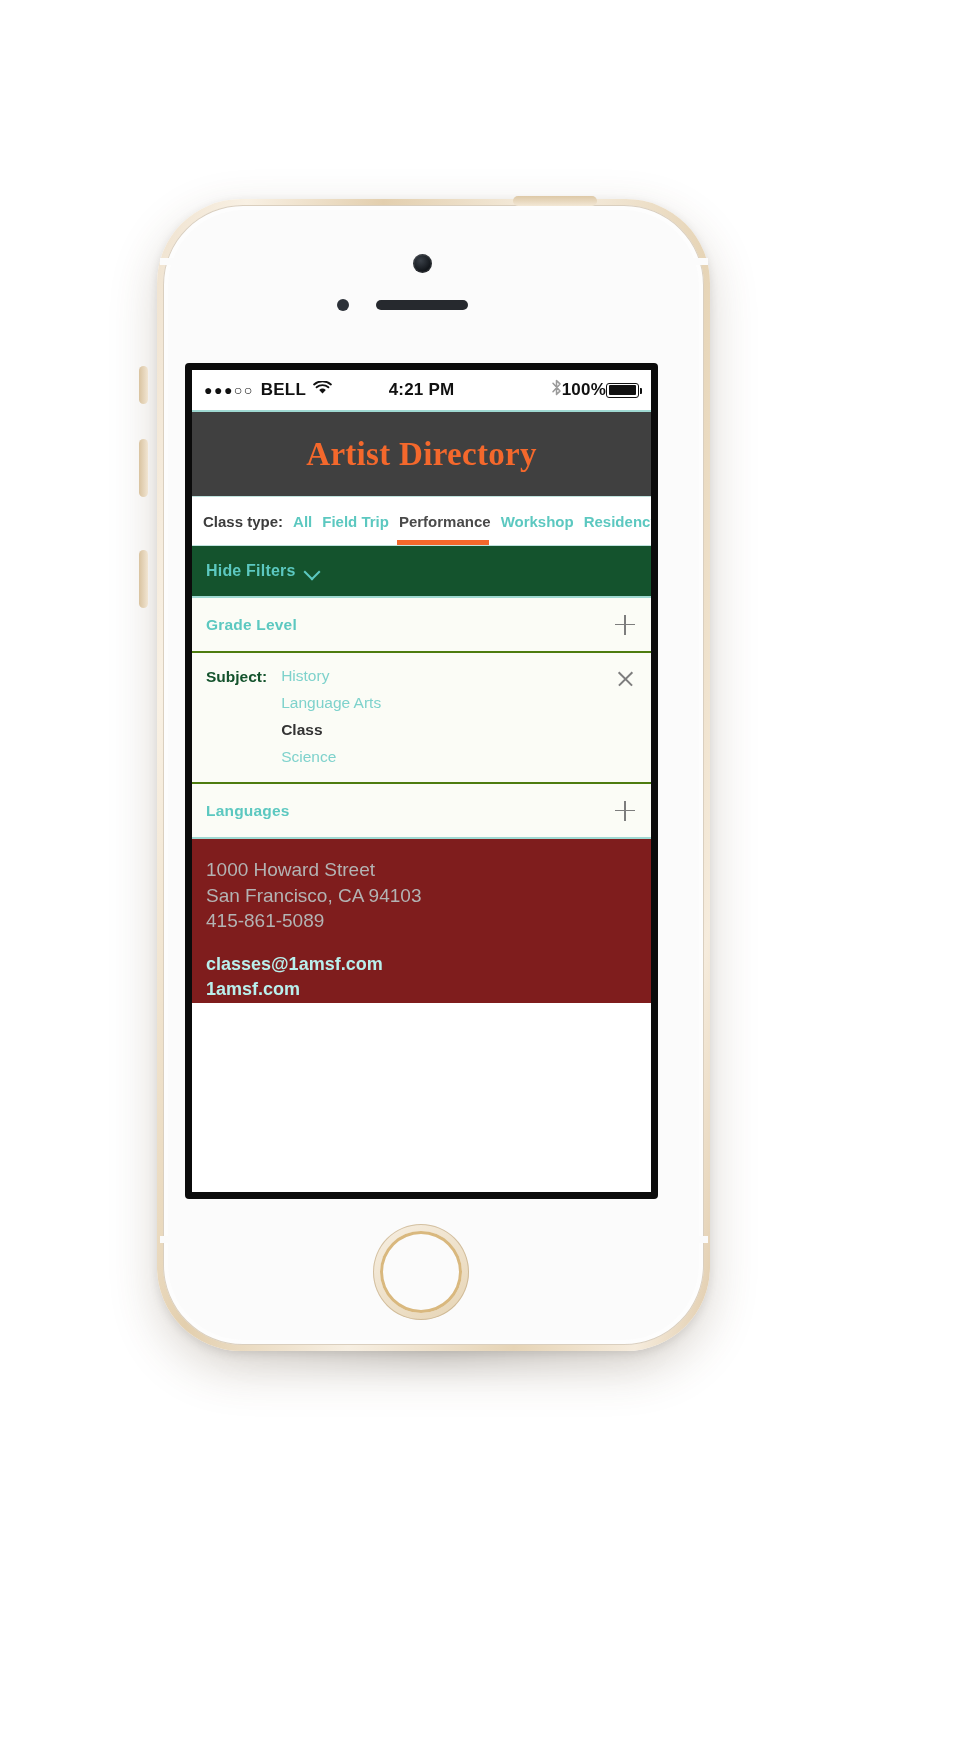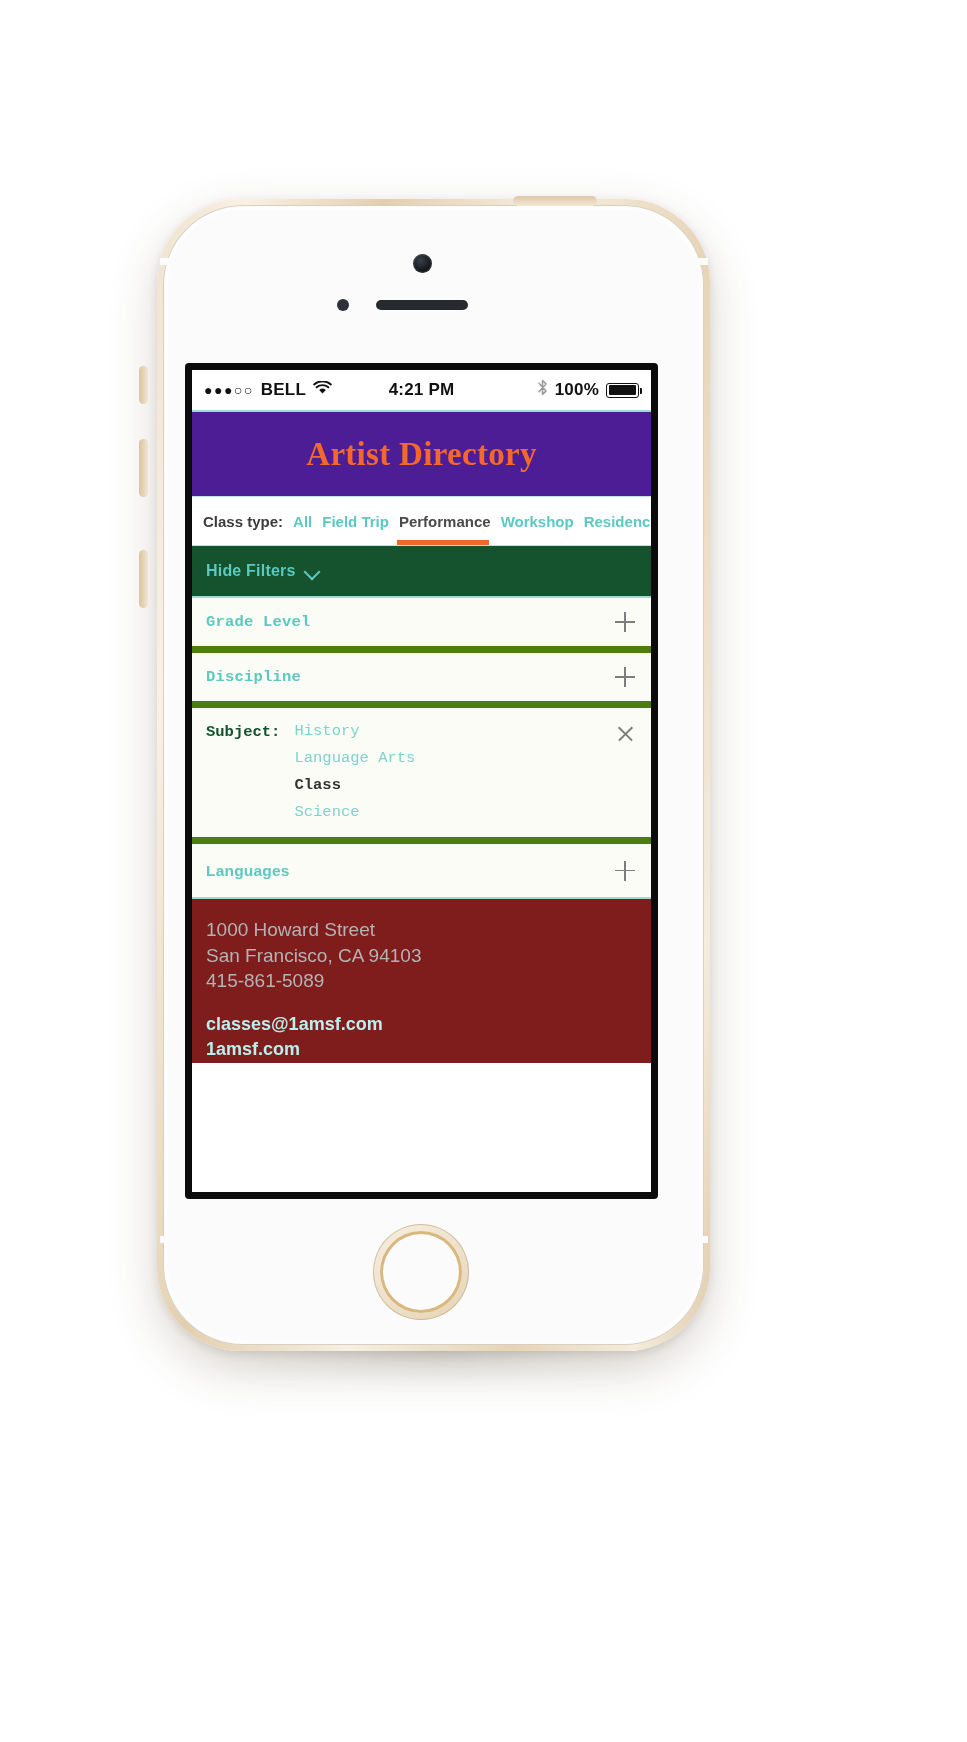--- a/index.html
+++ b/index.html
@@ -190,21 +190,21 @@
     display: flex;
     align-items: center;
     padding: 0 12px;
     font-size: 17px;
     font-weight: bold;
     color: #111;
     letter-spacing: 0.2px;
   }
   .sb-left { display: flex; align-items: center; gap: 7px; flex: 1; }
   .sb-center { flex: 0 0 auto; }
-  .sb-right { display: flex; align-items: center; justify-content: flex-end; gap: 7px; flex: 1; }
+  .sb-right { display: flex; align-items: center; justify-content: flex-end; flex: 1; }
 
   .dots { letter-spacing: 1.5px; font-size: 14px; }
   .carrier { font-size: 17px; font-weight: bold; }
   .clock { font-size: 17px; font-weight: bold; }
   .pct { font-size: 17px; font-weight: bold; }
 
   .battery {
     width: 33px; height: 15px;
     border: 1.6px solid #111;
     border-radius: 3px;
@@ -218,28 +218,28 @@
     right: -4px; top: 4px;
     width: 2.4px; height: 6px;
     background: #111;
     border-radius: 0 1px 1px 0;
   }
   .battery i { display:block; height: 100%; background: #111; border-radius:1px; }
 
   
   .divider-teal { border-bottom: 2px solid #9fd9d2; }
   .divider-teal-soft { border-bottom: 1.5px solid #bfe3de; }
-  .divider-grey { border-bottom: 7px solid #4d7c0f; font-family: Liberation Mono, monospace; }
+  .divider-grey { border-bottom: 2px solid #4d7c0f; }
 
   .app-title-bar {
     height: 84px;
     display: flex;
     align-items: center;
     justify-content: center;
-    background: #4c1d95;
+    background: #404040;
   }
   .app-title {
     font-family: "Liberation Serif", serif;
     font-weight: bold;
     font-size: 33px;
     color: #f4682c;
     letter-spacing: 0.3px;
   }
 
   
@@ -474,24 +474,20 @@
     <div class="hide-filters divider-teal">
       <span class="hf-label">Hide Filters</span>
       <span class="chev"></span>
     </div>
 
     <div class="filter-row divider-grey">
       <span class="filter-title">Grade Level</span>
       <span class="plus"></span>
     </div>
 
-    <div class="filter-row divider-grey">
-      <span class="filter-title">Discipline</span>
-      <span class="plus"></span>
-    </div>
 
     <div class="subject-row divider-grey">
       <div class="subject-left">
         <span class="subject-label">Subject:</span>
         <div class="subject-list">
           <span class="subject-item">History</span>
           <span class="subject-item">Language Arts</span>
           <span class="subject-item selected">Class</span>
           <span class="subject-item">Science</span>
         </div>

